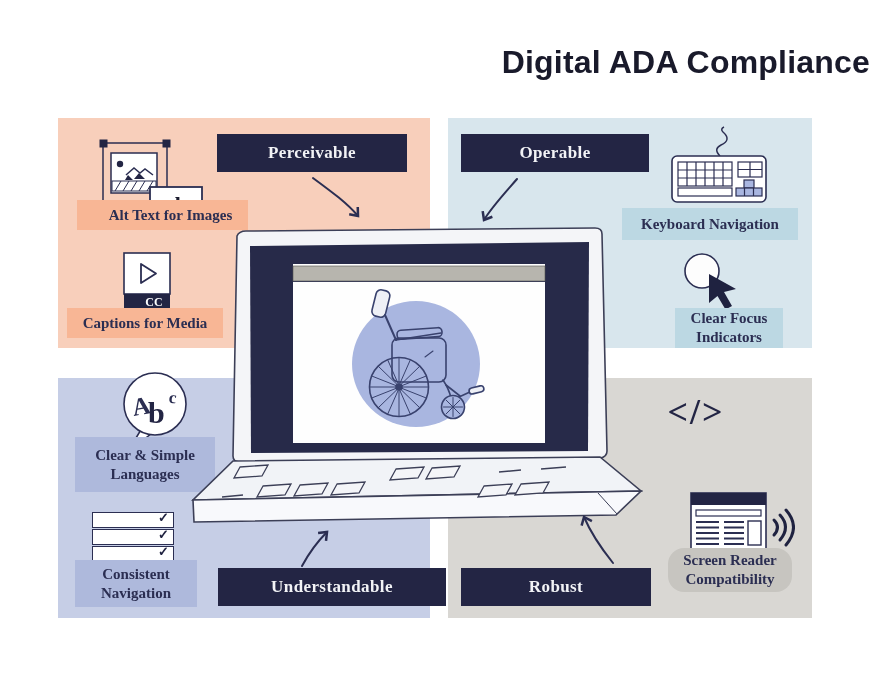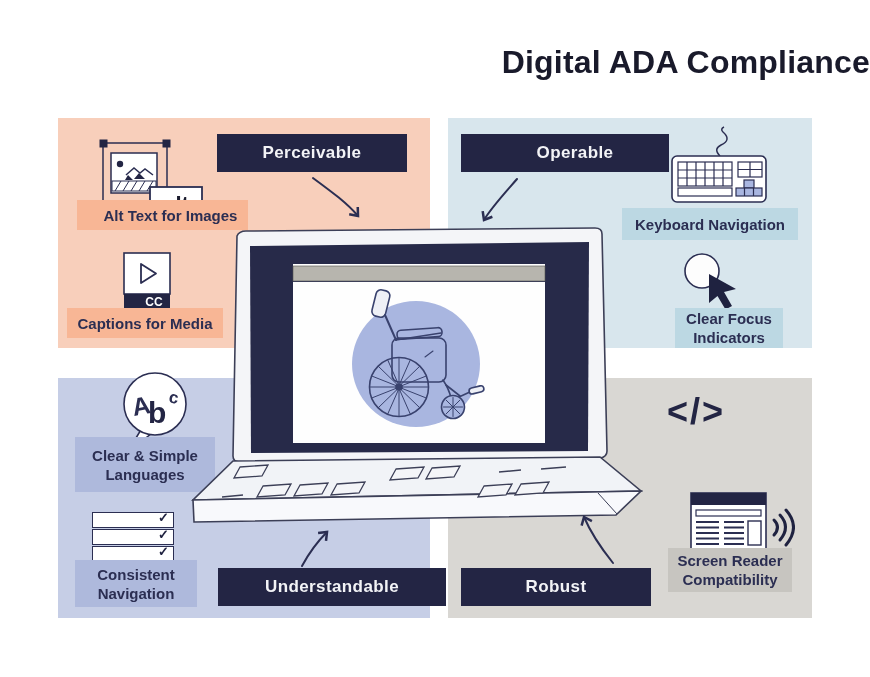--- a/index.html
+++ b/index.html
@@ -4,21 +4,21 @@
 <style>
   html,body { margin:0; padding:0; background:#ffffff; }
   .canvas {
     position:relative; width:870px; height:677px; background:#ffffff;
     font-family:"Liberation Sans", sans-serif; overflow:hidden;
   }
   .title {
     position:absolute; top:44px; left:0; width:870px; text-align:right;
     font-size:32px; font-weight:bold; color:#191a2b; letter-spacing:.2px;
   }
-  .panel { position:absolute; }
+  .panel { position:absolute;font-family:Liberation Serif, serif; }
   .panel-perceivable    { left:58px;  top:118px; width:372px; height:230px; background:#f8cfbb; }
   .panel-operable       { left:448px; top:118px; width:364px; height:230px; background:#d8e6ed; }
   .panel-understandable { left:58px;  top:378px; width:372px; height:240px; background:#c6cee6; }
   .panel-robust         { left:448px; top:378px; width:364px; height:240px; background:#d9d7d3; }
   .banner {
     position:absolute; background:#232544; color:#f2f3f6;
     font-size:17px; font-weight:bold; letter-spacing:.4px;
     display:flex; align-items:center; justify-content:center; z-index:3;
   }
   .lab {
@@ -84,21 +84,21 @@
       <rect x="1" y="42" width="46" height="14" fill="#232544"></rect>
       <text x="31" y="53.5" text-anchor="middle" font-size="12" font-weight="bold" fill="#ffffff">CC</text>
     </svg>
 
     <div class="lab lab-peach" style="left:9px; top:190px; width:156px; height:30px;">
       <span>Captions for Media</span>
     </div>
   </div>
 
   <div class="panel panel-operable">
-    <div class="banner" style="left:13px; top:16px; width:188px; height:38px;padding-left:20px;">
+    <div class="banner" style="left:13px; top:16px; width:188px; height:38px;">
       <span>Operable</span>
     </div>
 
     <svg class="icon-abs" style="left:220px; top:6px;" width="104" height="82" viewBox="0 0 104 82">
       <path d="M52,32 q-7,-7 1,-11 q11,-5 2,-13 q-3,-3 1,-5" fill="none" stroke="#2b2e52" stroke-width="1.5"></path>
       <rect x="4" y="32" width="94" height="46" rx="5" fill="#ffffff" stroke="#2b2e52" stroke-width="1.6"></rect>
       <rect x="10" y="38" width="54" height="24" fill="none" stroke="#2b2e52" stroke-width="1.2"></rect>
       <path d="M19,38 v24 M28,38 v24 M37,38 v24 M46,38 v24 M55,38 v24 M10,46 v0 M10,46 h54 M10,54 h54" stroke="#2b2e52" stroke-width="1.2" fill="none"></path>
       <rect x="10" y="64" width="54" height="8" fill="none" stroke="#2b2e52" stroke-width="1.2"></rect>
       <rect x="70" y="38" width="24" height="15" fill="none" stroke="#2b2e52" stroke-width="1.2"></rect>
@@ -166,21 +166,21 @@
       <rect x="1" y="3" width="75" height="12" fill="#232544"></rect>
       <rect x="6" y="20" width="65" height="6" fill="none" stroke="#2b2e52" stroke-width="1.2"></rect>
       <path d="M6,32 h23 M6,37.5 h23 M6,43 h23 M6,48.5 h23 M6,54 h23" stroke="#2b2e52" stroke-width="2"></path>
       <path d="M34,32 h20 M34,37.5 h20 M34,43 h20 M34,48.5 h20 M34,54 h20" stroke="#2b2e52" stroke-width="2"></path>
       <rect x="58" y="31" width="13" height="24" fill="none" stroke="#2b2e52" stroke-width="1.4"></rect>
       <path d="M84,30 q7,7 0,15" fill="none" stroke="#1f2240" stroke-width="3" stroke-linecap="round"></path>
       <path d="M90,25 q11,12 0,25" fill="none" stroke="#1f2240" stroke-width="3" stroke-linecap="round"></path>
       <path d="M96,20 q15,17 0,35" fill="none" stroke="#1f2240" stroke-width="3" stroke-linecap="round"></path>
     </svg>
 
-    <div class="lab lab-gray" style="left:220px; top:170px; width:124px; height:44px;">
+    <div class="lab lab-gray" style="left:220px; top:170px; width:124px; height:44px;border-radius:16px;">
       <span>Screen Reader</span>
       <span>Compatibility</span>
     </div>
 
     <div class="banner" style="left:13px; top:190px; width:190px; height:38px;">
       <span>Robust</span>
     </div>
   </div>
 
   <svg class="laptop-svg" width="480" height="322" viewBox="180 218 480 322">

